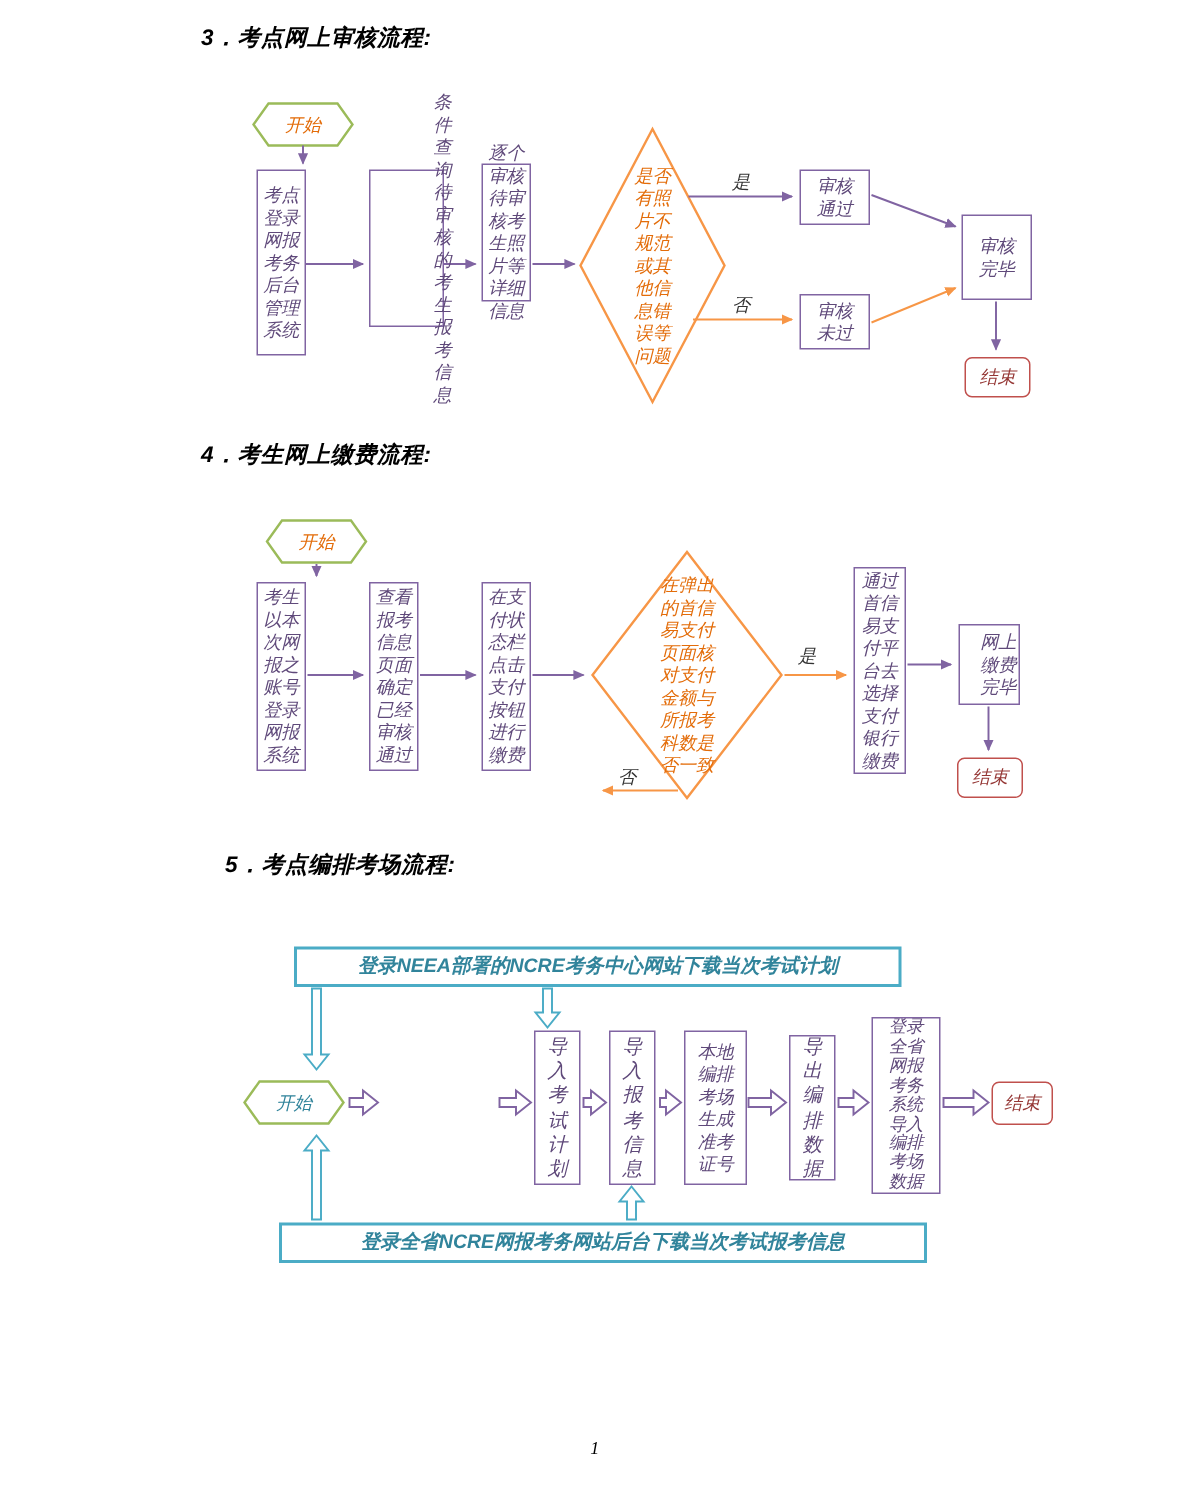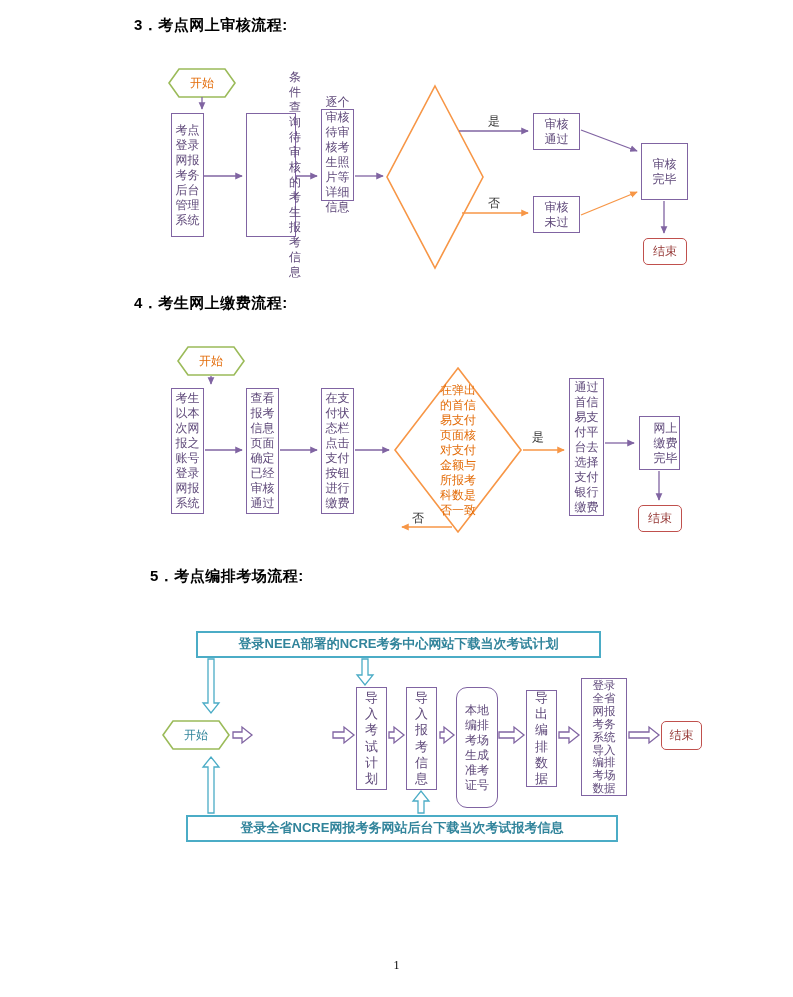--- a/index.html
+++ b/index.html
@@ -1,17 +1,17 @@
 <!DOCTYPE html>
 <html style="--purple: #8064A2; --purple_dark: #5F497A; --orange: #F79646; --orange_dark: #E36C09; --green: #9BBB59; --teal: #4BACC6; --teal_dark: #31849B; --red: #C0504D; --red_dark: #953735;"><head>
 <meta charset="utf-8">
 <style>
   html,body{margin:0;padding:0;background:#fff;}
   .page{position:relative;width:793px;height:997px;background:#fff;overflow:hidden;
-        font-family:"Liberation Sans",sans-serif;}
+        font-family:"Liberation Sans",sans-serif;font-style:italic;}
   .layer{position:absolute;left:0;top:0;}
   .heading{position:absolute;font-weight:bold;font-size:15px;color:#000;letter-spacing:0.5px;}
   .node{position:absolute;background:#fff;display:flex;align-items:center;justify-content:center;
         text-align:center;white-space:pre-line;box-sizing:border-box;font-size:12px;line-height:1.25;}
   .lbl{position:absolute;display:flex;align-items:center;justify-content:center;text-align:left;
        white-space:pre-line;font-size:12px;line-height:1.25;background:transparent;}
   .purple{border:1.5px solid var(--purple);color:var(--purple_dark);}
   .redbox{border:1.5px solid var(--red);color:var(--red_dark);border-radius:5px;}
   .tealbox{border:2px solid var(--teal);color:var(--teal_dark);font-weight:bold;font-size:13px;}
   .orangebox{border:1.5px solid var(--orange);color:var(--orange_dark);font-size:13px;}
@@ -93,35 +93,44 @@
 
   <div class="heading" style="left:134px;top:16px;">3．考点网上审核流程:</div>
   <div class="lbl otext" style="left:169px;top:69px;width:66px;height:28px;">开始</div>
   <div class="node purple" style="left:171px;top:113px;width:33px;height:124px;">考点
 登录
 网报
 考务
 后台
 管理
 系统</div>
-  <div class="node purple" style="left:246px;top:113px;width:33px;height:124px;padding-left:48px;">条件
+  <div class="node purple" style="left:246px;top:113px;width:33px;height:105px;padding-left:48px;">条件
 查询
 待审
 核的
 考生
 报考
 信息</div>
   <div class="node purple" style="left:321px;top:109px;width:33px;height:92px;">逐个
 审核
 待审
 核考
 生照
 片等
 详细
 信息</div>
+  <div class="lbl otext" style="left:418px;top:108px;width:34px;height:138px;">是否
+有照
+片不
+规范
+或其
+他信
+息错
+误等
+问题</div>
   <div class="lbl ink" style="left:486px;top:113px;width:16px;height:16px;">是</div>
   <div class="lbl ink" style="left:486px;top:195px;width:16px;height:16px;">否</div>
   <div class="node purple" style="left:533px;top:113px;width:47px;height:37px;">审核
 通过</div>
   <div class="node purple" style="left:533px;top:196px;width:47px;height:37px;">审核
 未过</div>
   <div class="node purple" style="left:641px;top:143px;width:47px;height:57px;">审核
 完毕</div>
   <div class="node redbox" style="left:643px;top:238px;width:44px;height:27px;">结束</div>
 
@@ -185,21 +194,21 @@
 考
 试
 计
 划</div>
   <div class="node purple" style="left:406px;top:687px;width:31px;height:103px;font-size:13px;">导
 入
 报
 考
 信
 息</div>
-  <div class="node purple" style="left:456px;top:687px;width:42px;height:121px;border-radius:11px;">本地
+  <div class="node purple" style="left:456px;top:687px;width:42px;height:103px;">本地
 编排
 考场
 生成
 准考
 证号</div>
   <div class="node purple" style="left:526px;top:690px;width:31px;height:97px;font-size:13px;">导
 出
 编
 排
 数

